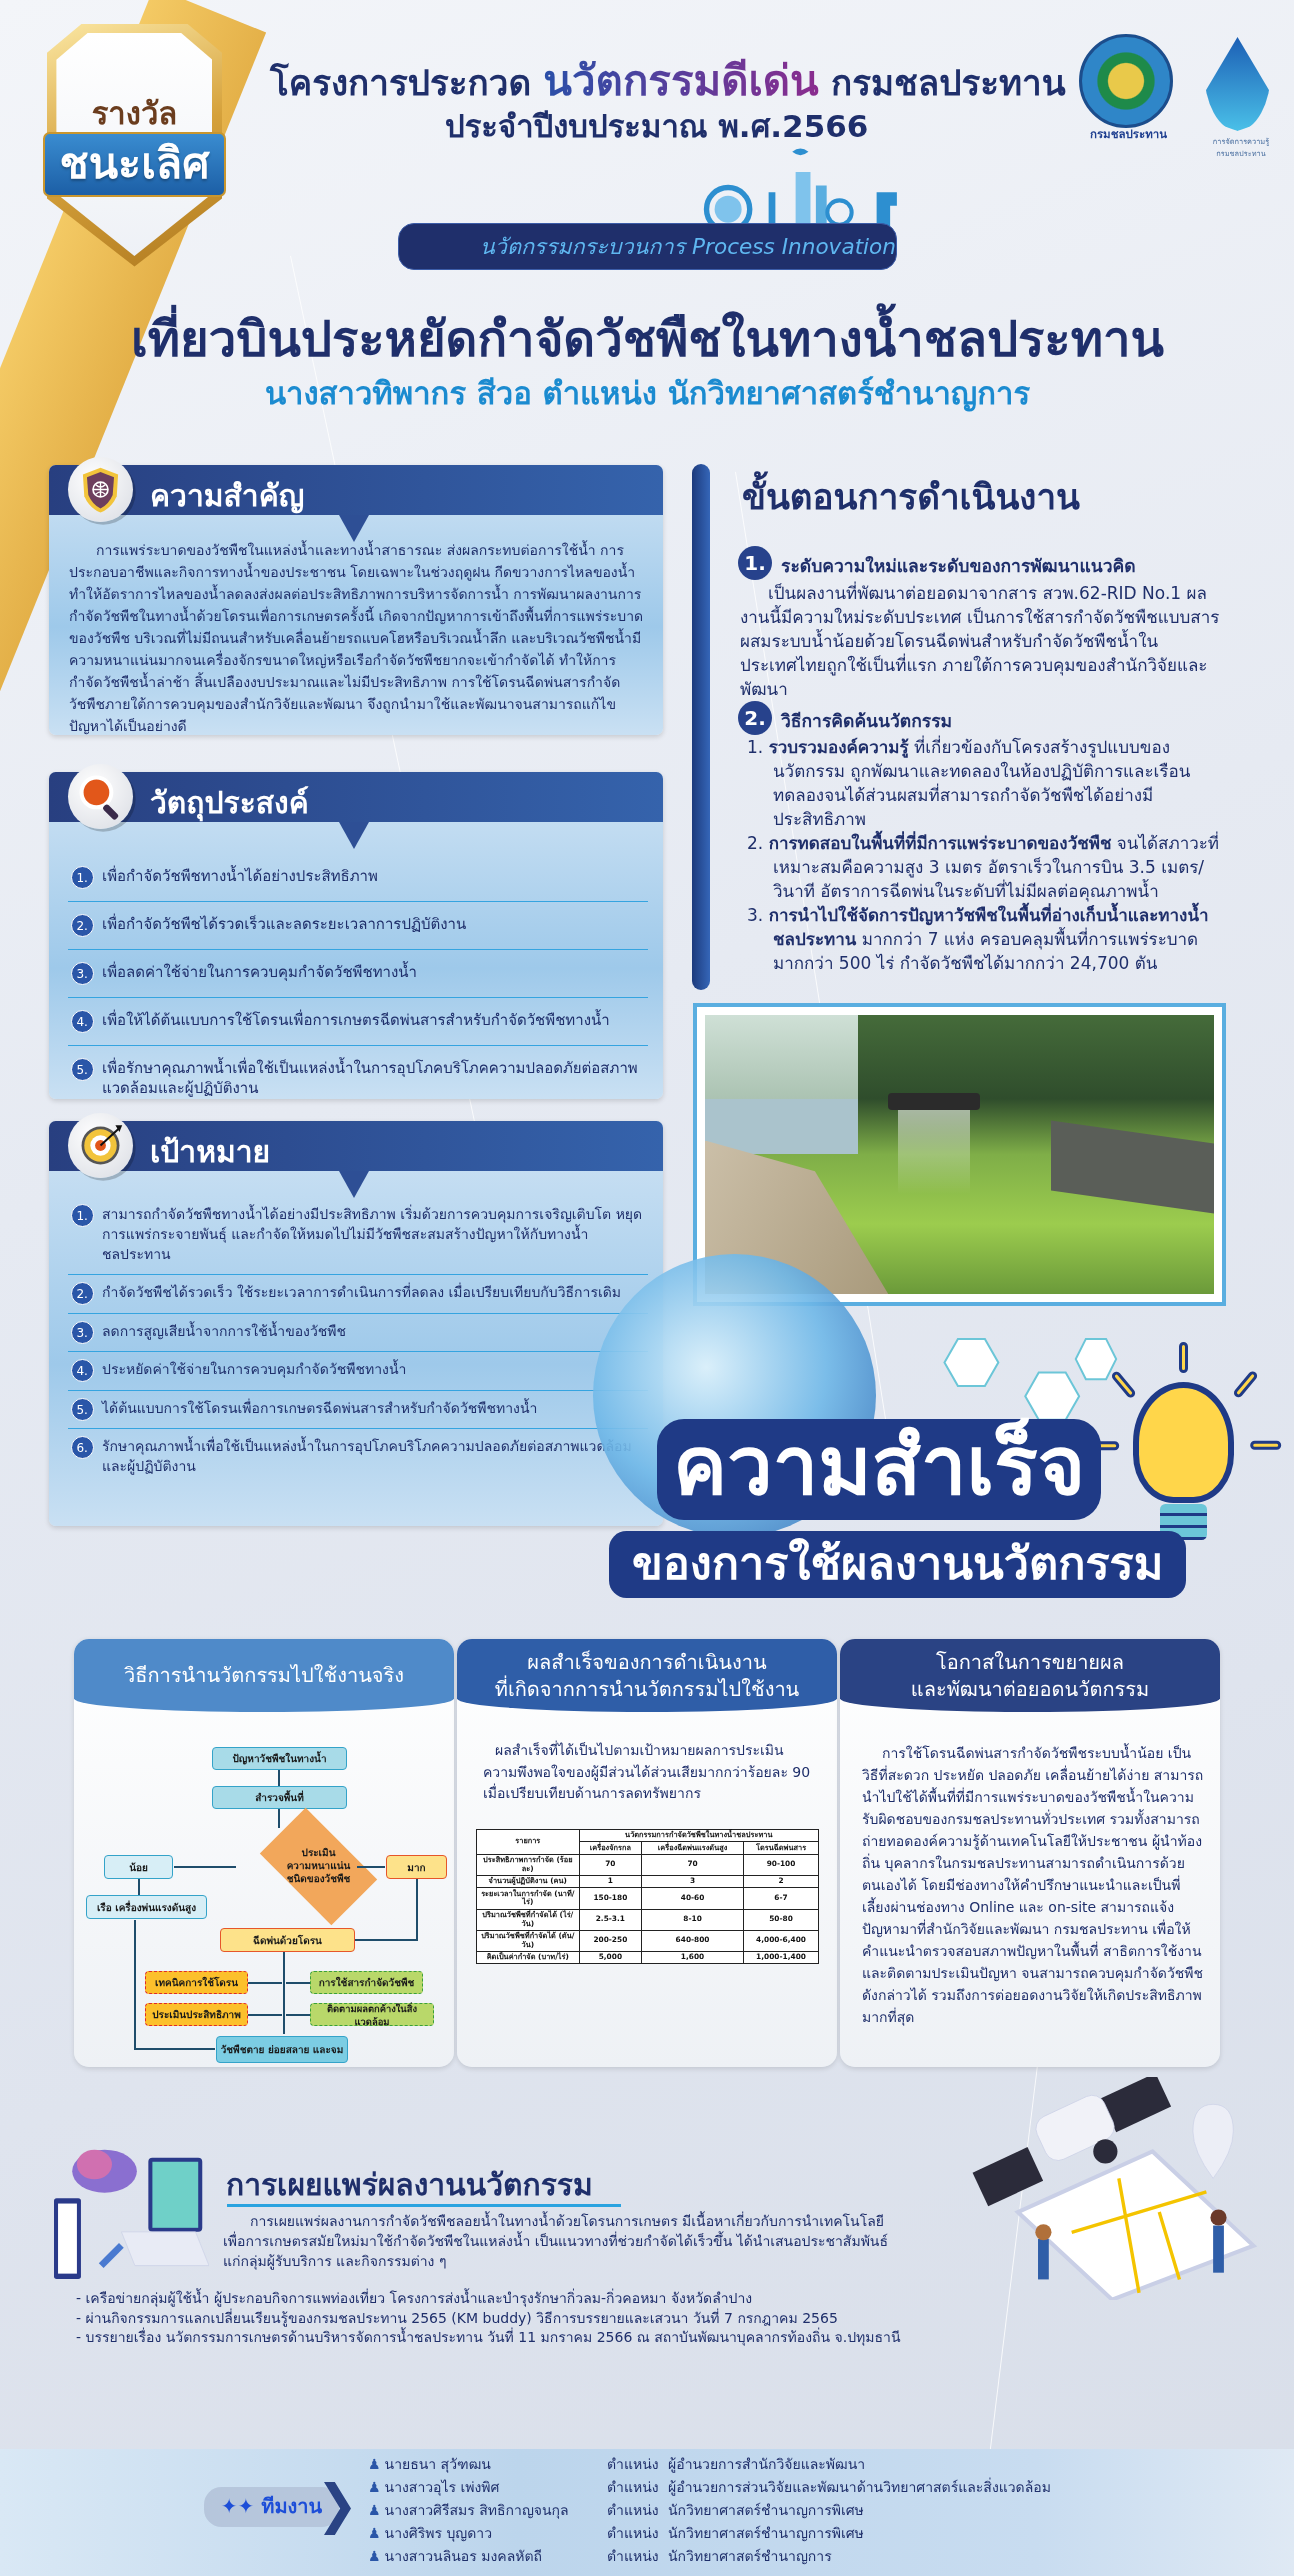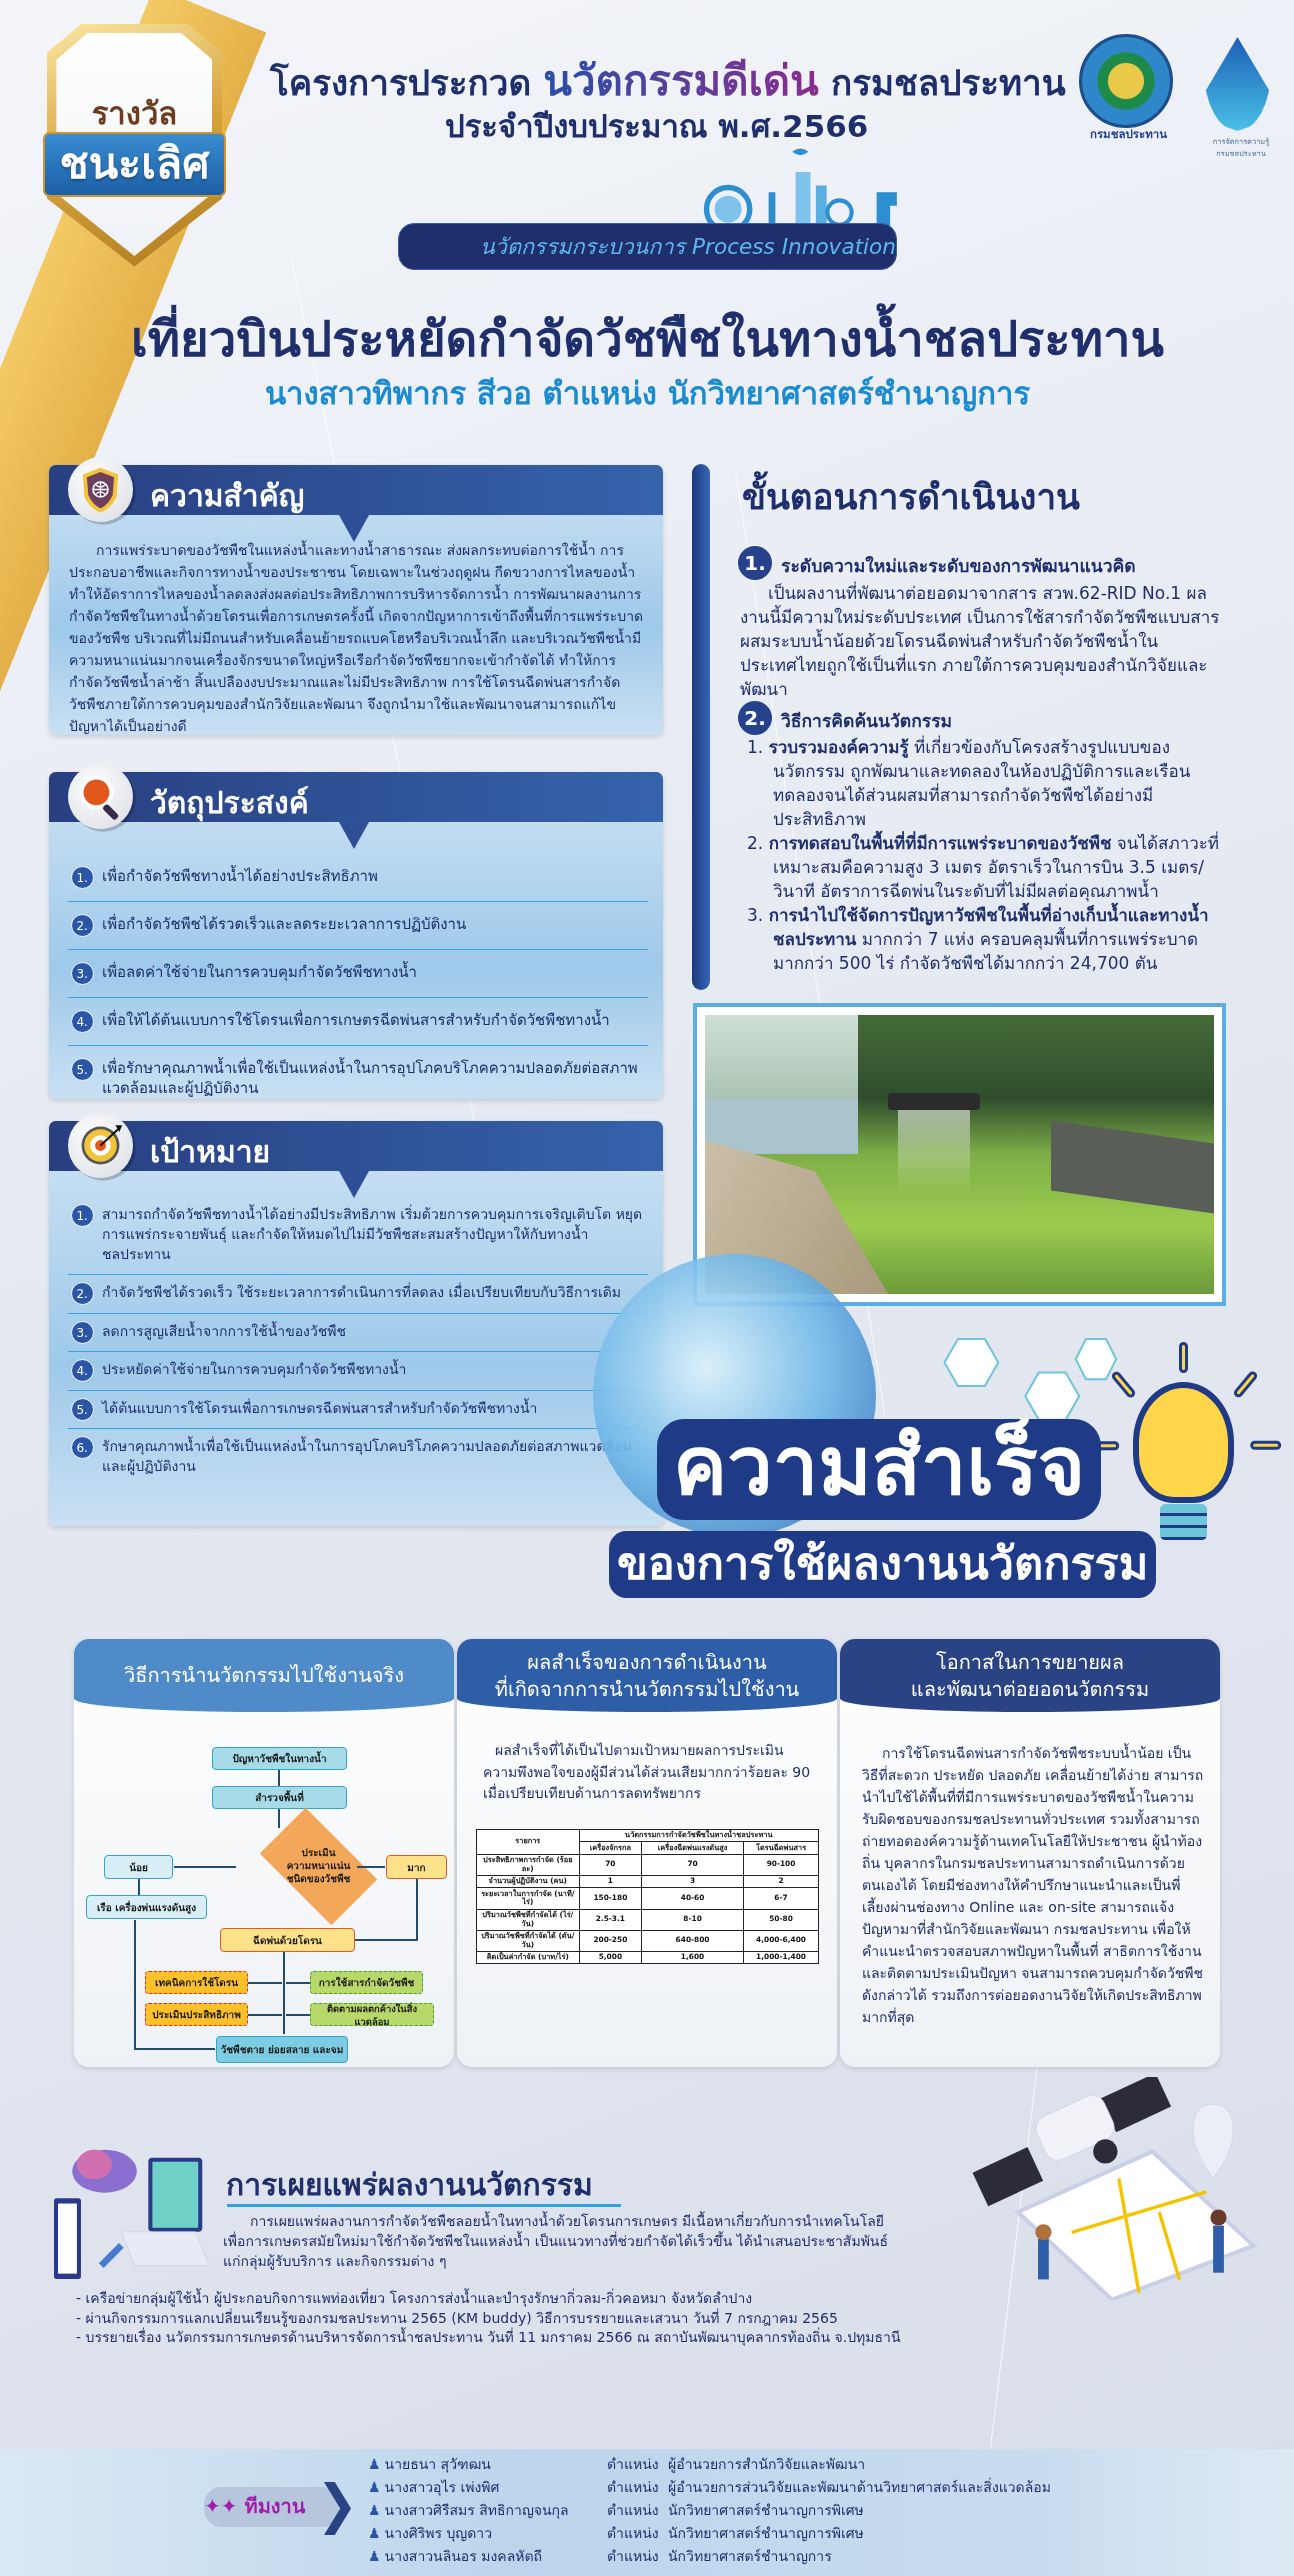--- a/index.html
+++ b/index.html
@@ -42,21 +42,21 @@
 .step-num{position:absolute;width:34px;height:34px;border-radius:50%;background:#27428c;color:#fff;font-size:20px;font-weight:bold;text-align:center;line-height:34px}
 .step-h{position:absolute;font-size:17.5px;font-weight:bold;color:#1f2f6b}
 .step-p{position:absolute;font-size:17px;line-height:24px;color:#1f2f6b}
 .sub-item{font-size:17px;line-height:24px;color:#1f2f6b;padding-left:26px;text-indent:-26px}
 .sub-item b{font-weight:bold}
 .photo{position:absolute;left:693px;top:1003px;width:533px;height:303px;border:4px solid #5aaee0;background:#fff;padding:8px}
 .photo-inner{width:100%;height:100%;background:linear-gradient(180deg,#456b3a 0%,#2f4d2c 30%,#7fae48 50%,#9ccc4e 75%,#6b9a3a 100%);position:relative;overflow:hidden}
 
 .globe{position:absolute;left:593px;top:1254px;width:283px;height:283px;border-radius:50%;background:radial-gradient(circle at 40% 40%,#d9f0fb,#6fb8e8 50%,#2563b0 100%);opacity:.9}
 .succ-big{position:absolute;left:657px;top:1419px;padding:0 16px;height:101px;background:#1f3a86;border-radius:27px;color:#fff;font-size:81px;font-weight:bold;line-height:94px}
-.succ-small{position:absolute;left:609px;top:1531px;padding:0 8px;height:67px;background:#1f3a86;border-radius:17.5px;color:#fff;font-size:45px;font-weight:bold;line-height:65px}
+.succ-small{position:absolute;left:609px;top:1531px;padding:0 23px;height:67px;background:#1f3a86;border-radius:17.5px;color:#fff;font-size:45px;font-weight:bold;line-height:65px}
 .bulb{position:absolute;left:1133px;top:1382px;width:101px;height:121px;border-radius:50% 50% 40% 40%;background:#ffd64a;border:6.7px solid #1f3a86}
 .bulb-base{position:absolute;left:1160px;top:1504px;width:47px;height:36px;background:repeating-linear-gradient(180deg,#6cc6d8 0 9.4px,#1f3a86 9.4px 12px);border-radius:5.4px}
 .ray{position:absolute;width:9.4px;height:31px;background:#ffd64a;border:3.4px solid #1f3a86;border-radius:6.7px}
 
 .card{position:absolute;top:1639px;width:380px;height:428px;background:linear-gradient(180deg,#fff,#eef1f5);border-radius:15px;box-shadow:0 1.3px 5.4px rgba(0,0,0,.12);overflow:hidden}
 .card-head{height:73px;color:#fff;font-size:20px;text-align:center;display:flex;align-items:center;justify-content:center;flex-direction:column;line-height:27px;border-radius:0 0 50% 50%/0 0 13.5px 13.5px}
 .card1 .card-head{background:#4f8ac9}
 .card2 .card-head{background:#2f5ea8}
 .card3 .card-head{background:#2a4384}
 .fc{position:absolute;font-size:10px;font-weight:bold;color:#1a1a1a;text-align:center;border-radius:4px;display:flex;align-items:center;justify-content:center;line-height:13px}
@@ -75,21 +75,21 @@
 .card3-text{position:absolute;left:22px;top:103px;width:344px;font-size:14px;line-height:22px;color:#1f2f6b;text-indent:20px}
 
 .diss-title{position:absolute;left:226px;top:2161px;font-size:30px;font-weight:bold;color:#1f2f6b}
 .diss-line{position:absolute;left:227px;top:2204px;width:394px;height:2.7px;background:#2aa3e0}
 .diss-text{position:absolute;left:223px;top:2211px;width:674px;font-size:14px;line-height:20px;color:#1f2f6b;text-indent:27px}
 .diss-list{position:absolute;left:76px;top:2289px;font-size:14px;line-height:19.6px;color:#1f2f6b}
 .laptop{position:absolute;left:54px;top:2144px;width:155px;height:142px}
 .sat{position:absolute;left:937px;top:2077px;width:330px;height:223px}
 
 .team-band{position:absolute;left:0;top:2449px;width:1295px;height:127px;background:linear-gradient(90deg,#d9e8f5,#bcd5ec 40%,#c8dcf0 80%,#dfe9f4)}
-.team-tag{position:absolute;left:204px;top:2487px;width:135px;height:40px;background:#b6c6dc;border-radius:17.5px;color:#a21caf;font-size:20px;font-weight:bold;line-height:39px;}
+.team-tag{position:absolute;left:204px;top:2487px;width:135px;height:40px;background:#b6c6dc;border-radius:17.5px;color:#1d4ed8;font-size:20px;font-weight:bold;line-height:39px;text-align:center}
 .team-chev{position:absolute;left:324px;top:2482px;width:27px;height:53px;background:#2a4384;clip-path:polygon(0 0,40% 0,100% 50%,40% 100%,0 100%,60% 50%)}
 .team{position:absolute;left:368px;top:2453px;font-size:14px;line-height:23px;color:#1f2f6b}
 .team-row{display:flex;white-space:nowrap}
 .team-name{width:239px}
 .team-name .p{color:#2a56a8;margin-right:4px}
 .team-pos b{font-weight:normal;margin-right:9.4px}
 </style>
 </head>
 <body>
 

